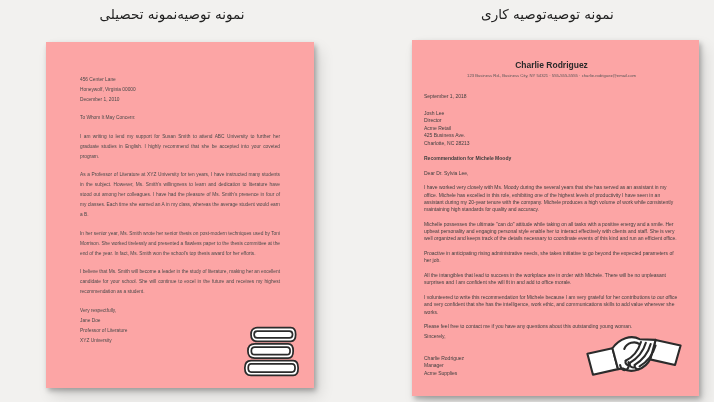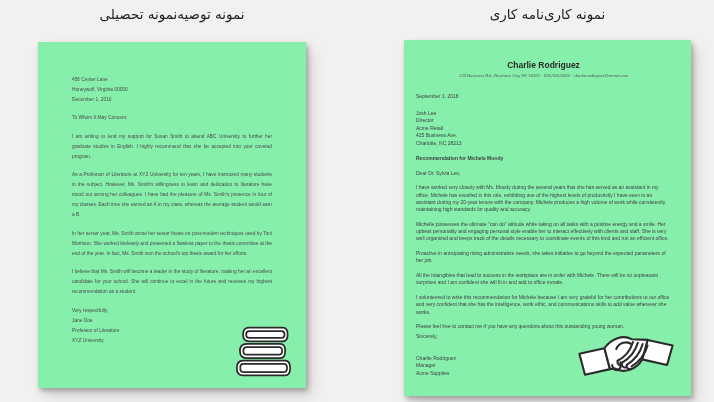--- a/index.html
+++ b/index.html
@@ -17,23 +17,24 @@
     direction: rtl;
     font-size: 13.5px;
     color: #1f1f1f;
     font-family: "DejaVu Sans", "Liberation Sans", sans-serif;
   }
   .title-left  { left: 38px;  width: 268px; }
   .title-right { left: 404px; width: 287px; }
 
   .page {
     position: absolute;
-    background: #86efac;
+    background: #fca5a5;
     box-shadow: 2px 3px 5px rgba(0,0,0,0.28), 6px 8px 14px rgba(0,0,0,0.12);
     overflow: hidden;
+    margin-left: 8px;
   }
   .page-left  { left: 38px;  top: 42px; width: 268px; height: 346px; }
   .page-right { left: 404px; top: 40px; width: 287px; height: 356px; }
 
   
   .doc {
     transform: scale(0.5);
     transform-origin: 0 0;
     box-sizing: border-box;
     color: #4a4a4a;
@@ -81,21 +82,21 @@
     position: absolute;
   }
   .books-icon     { right: 14px; bottom: 8px;  width: 62px; height: 55px; }
   .handshake-icon { right: 16px; bottom: 6px;  width: 98px; height: 64px; }
   svg { display: block; }
 </style>
 </head>
 <body>
 
 <div class="title title-left">نمونه توصیه‌نمونه تحصیلی</div>
-<div class="title title-right">نمونه کاری‌نامه کاری</div>
+<div class="title title-right">نمونه توصیه‌توصیه کاری</div>
 
 <div class="page page-left">
   <div class="doc doc-left">
     <div class="block">
       <div>456 Center Lane</div>
       <div>Honeywolf, Virginia 00000</div>
       <div>December 1, 2010</div>
     </div>
     <div class="block">To Whom It May Concern:</div>
     <p>I am writing to lend my support for Susan Smith to attend ABC University to further her graduate studies in English. I highly recommend that she be accepted into your coveted program.</p>

